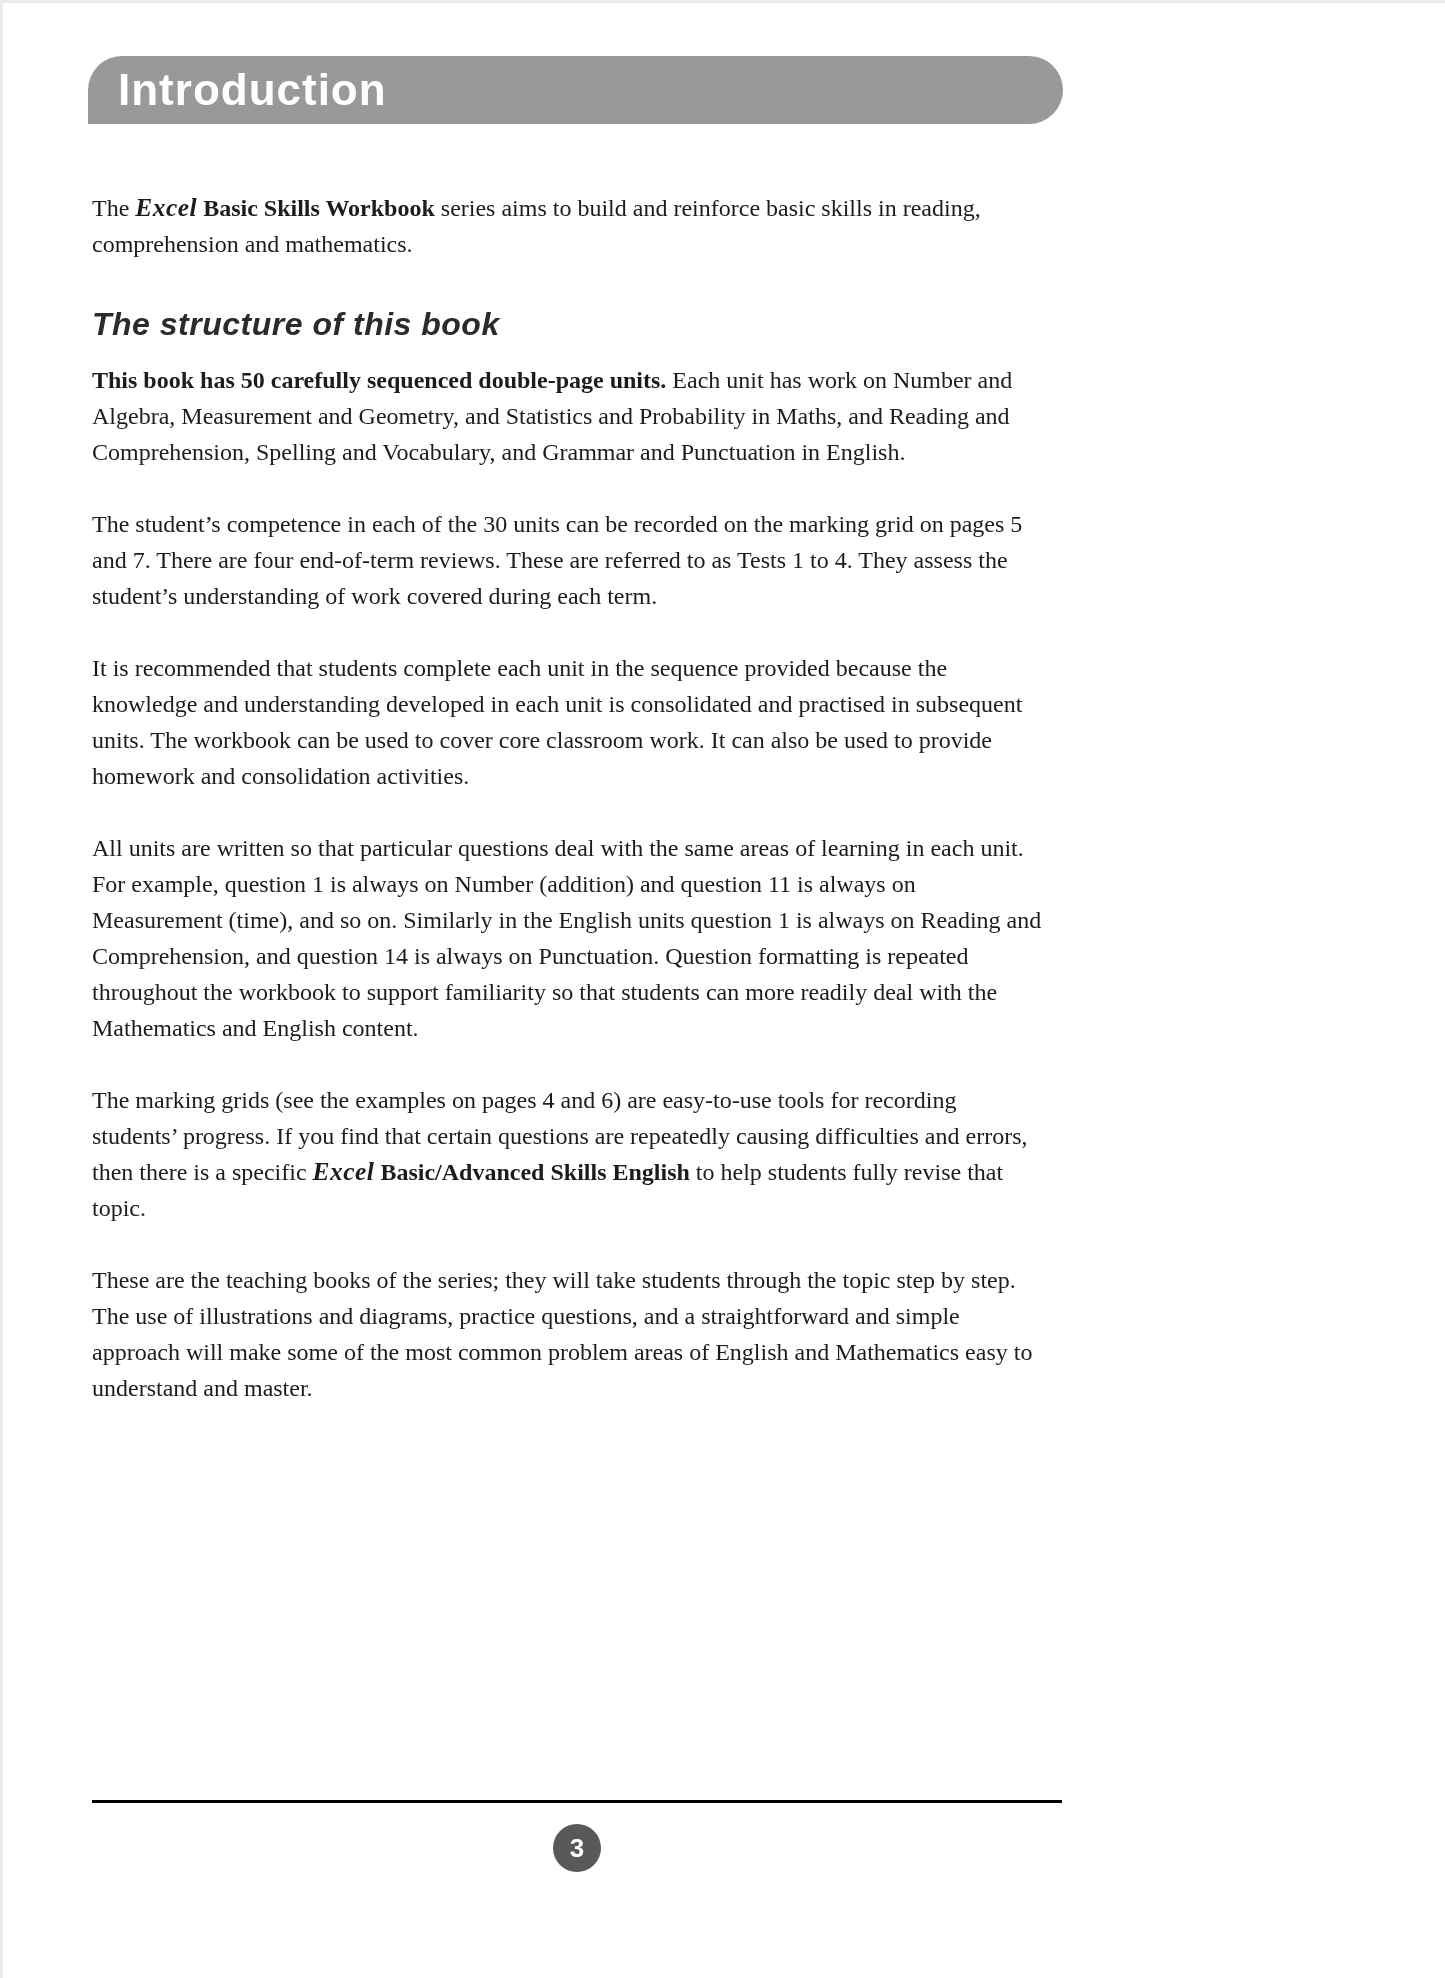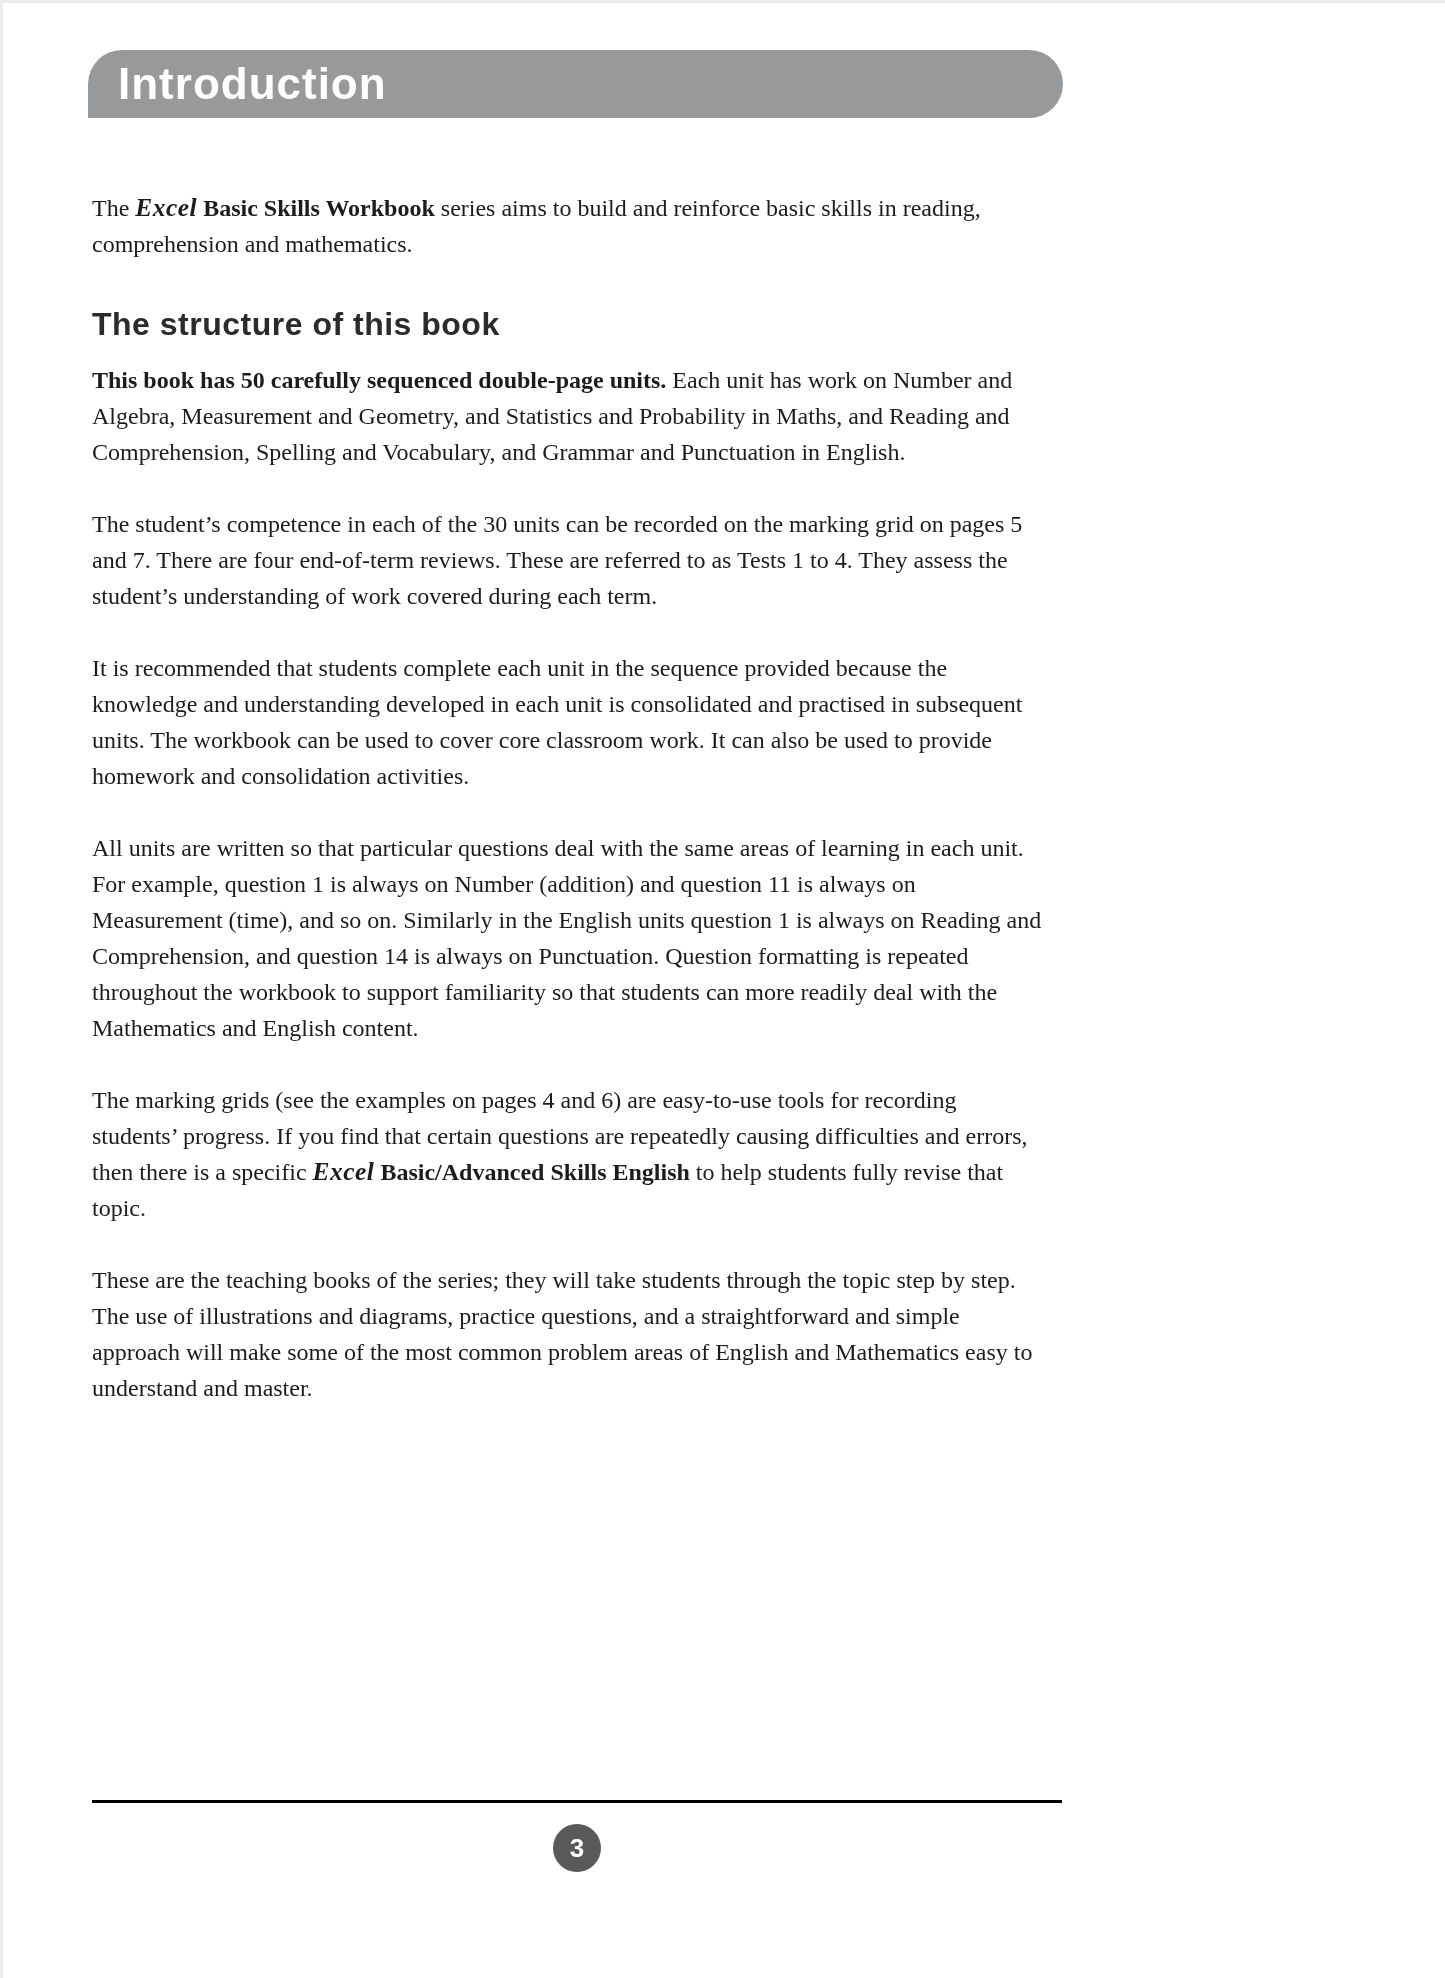--- a/index.html
+++ b/index.html
@@ -9,21 +9,21 @@
     height: 1978px;
     background: #ffffff;
     box-shadow: inset 3px 3px 0 #ececec;
     overflow: hidden;
     font-family: "Liberation Serif", serif;
     color: #1c1c1c;
   }
   .header-bar {
     position: absolute;
     left: 88px;
-    top: 50px;
+    top: 56px;
     width: 975px;
     height: 68px;
     background: #98999b;
     border-radius: 34px 34px 34px 0;
     display: flex;
     align-items: center;
     box-sizing: border-box;
     padding-left: 30px;
   }
   .header-title {
@@ -44,21 +44,21 @@
   }
   .para { margin: 12px 0 36px 0; }
   .section-heading {
     font-family: "Liberation Sans", sans-serif;
     font-weight: bold;
     font-size: 32px;
     color: #2b2b2b;
     margin: 44px 0 20px 0;
     letter-spacing: 0.5px;
   }
-  .section-heading:first-of-type { margin-top: 44px; }
+  .section-heading:first-of-type { margin-top: 44px; font-style: italic; }
   .b { font-weight: bold; }
   .brand {
     font-weight: bold;
     font-style: italic;
     font-size: 1.06em;
     letter-spacing: 0.5px;
   }
   .footer-rule {
     position: absolute;
     left: 92px;

